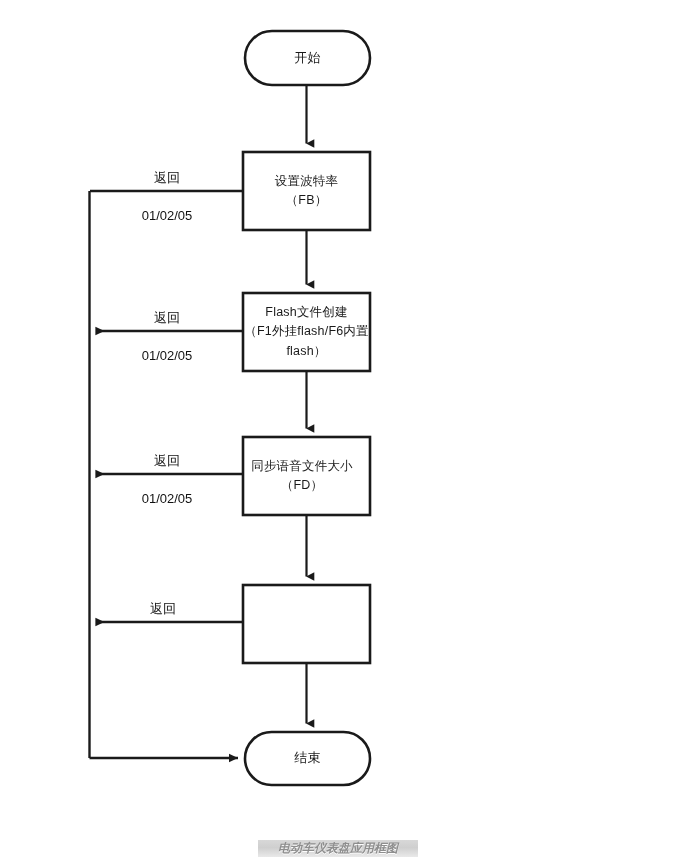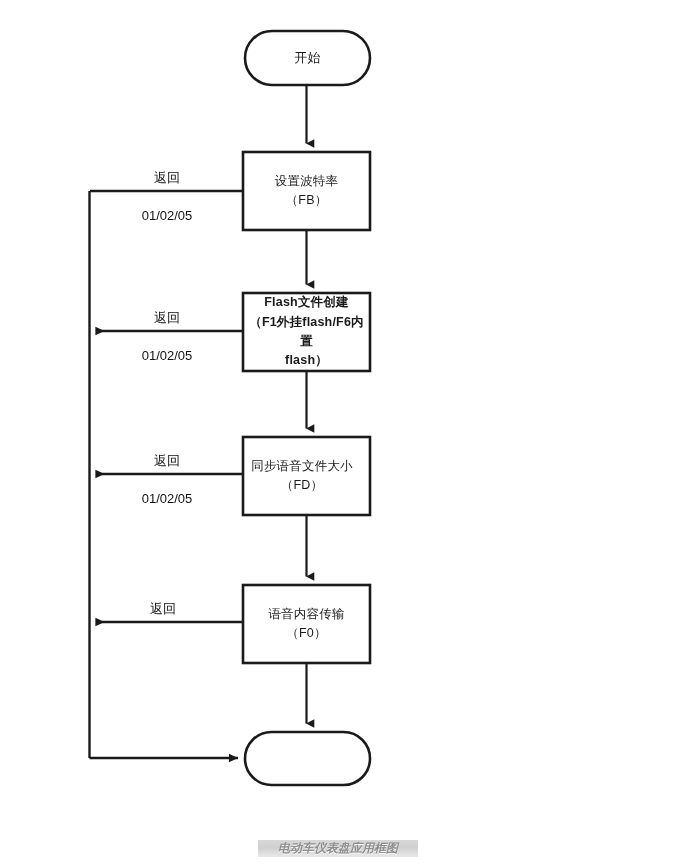--- a/index.html
+++ b/index.html
@@ -121,30 +121,29 @@
     <line x1="243" y1="622" x2="96" y2="622" stroke="#1a1a1a" stroke-width="2.4" marker-end="url(#arrowLeft)"></line>
 
     <line x1="89.5" y1="758" x2="238" y2="758" stroke="#1a1a1a" stroke-width="2.4" marker-end="url(#arrowRight)"></line>
   </svg>
 
   <div class="node-label terminal-label" style="left:245px; top:31px; width:125px; height:54px;">开始</div>
 
   <div class="node-label" style="left:243px; top:152px; width:127px; height:78px;">设置波特率
 （FB）</div>
 
-  <div class="node-label" style="left:243px; top:293px; width:127px; height:78px;font-weight:bold;">Flash文件创建
+  <div class="node-label" style="left:243px; top:293px; width:127px; height:78px;">Flash文件创建
 （F1外挂flash/F6内置
 flash）</div>
 
   <div class="node-label" style="left:243px; top:437px; width:118px; height:78px;">同步语音文件大小
 （FD）</div>
 
-  <div class="node-label" style="left:243px; top:585px; width:127px; height:78px;">语音内容传输
-（F0）</div>
 
+  <div class="node-label terminal-label" style="left:245px; top:732px; width:125px; height:53px;">结束</div>
 
   <div class="edge-label" style="left:92px; top:150px; width:150px;">
     <div>返回</div>
     <div>01/02/05</div>
   </div>
 
   <div class="edge-label" style="left:92px; top:290px; width:150px;">
     <div>返回</div>
     <div>01/02/05</div>
   </div>

